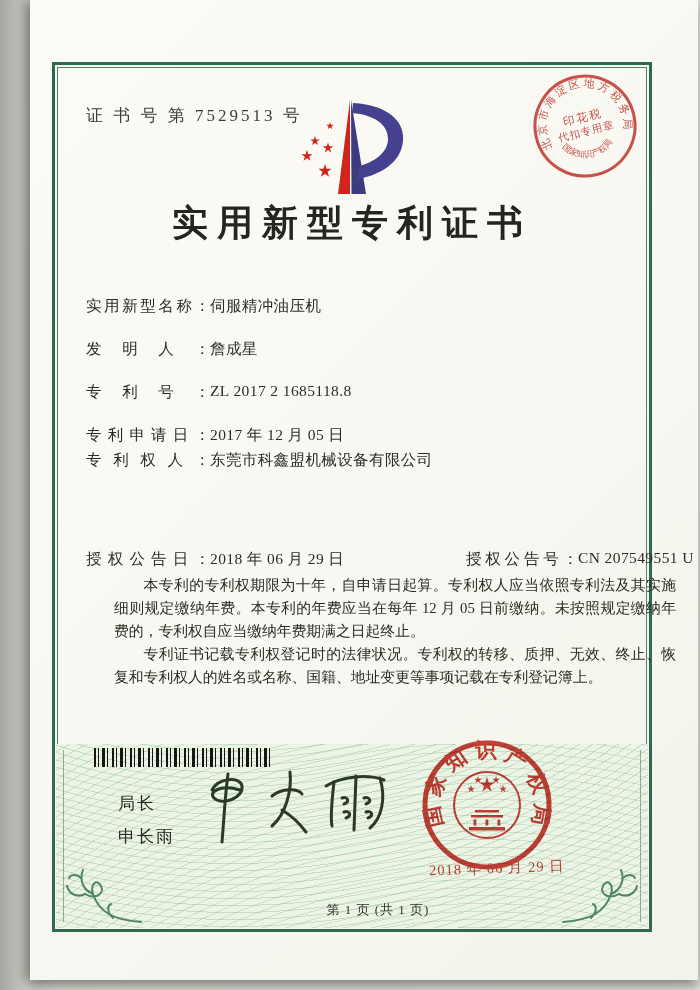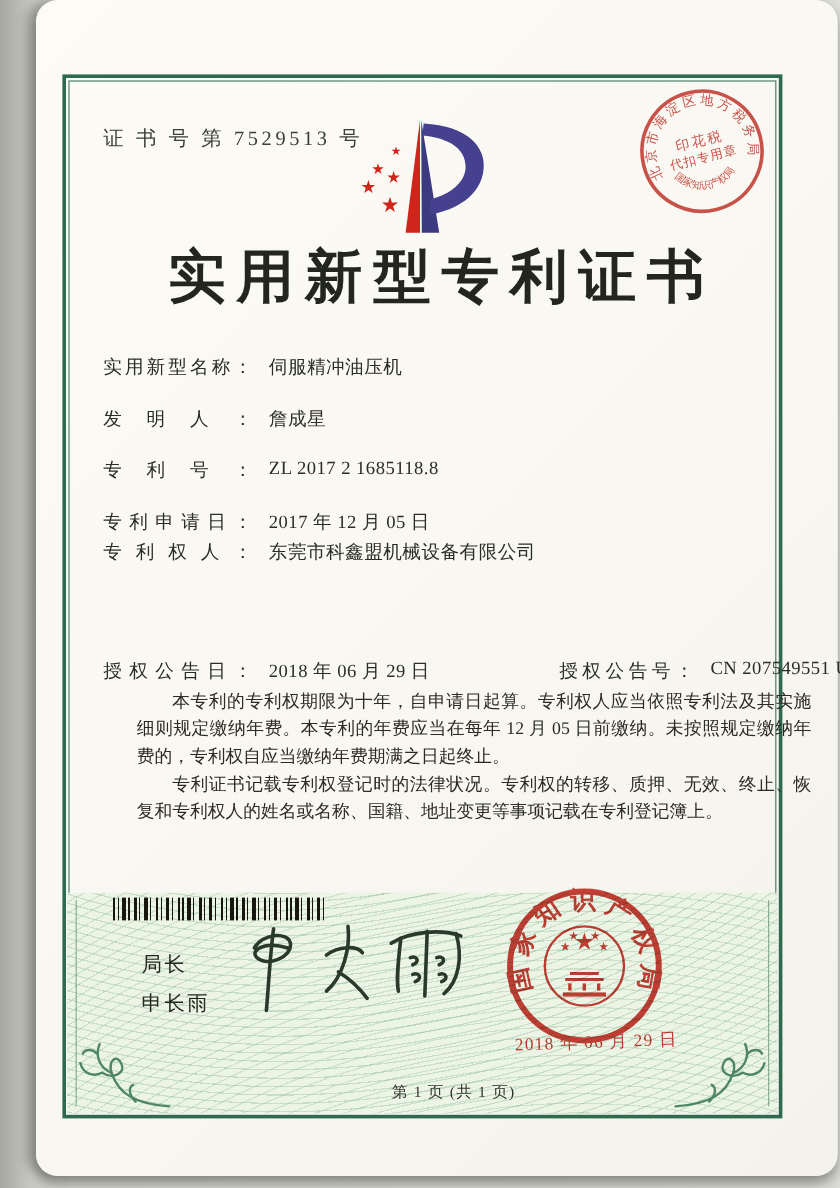--- a/index.html
+++ b/index.html
@@ -5,31 +5,30 @@
   html,body{margin:0;padding:0;}
   body{
     width:700px;height:990px;position:relative;overflow:hidden;
     background:linear-gradient(90deg,#a6a6a0 0,#c9c9c3 26px,#d9d9d3 60px,#dedfd8 100%);
     font-family:"Liberation Serif","DejaVu Serif",serif;
   }
   .paper{
     position:absolute;left:30px;top:0;right:2px;bottom:10px;
     background:linear-gradient(135deg,#fcfbf5 0%,#f8f7f1 55%,#f3f2eb 100%);
     box-shadow:-7px 0 9px rgba(70,70,64,.38),0 7px 10px rgba(70,70,64,.42);
-    border-radius:18px;
   }
   .frame{position:absolute;left:22px;top:62px;width:594px;height:864px;border:3px solid #2f6a4e;}
   .frame-inner{position:absolute;inset:2px;border:1px solid #4d8166;}
   .abs{position:absolute;}
   .cert-no{left:56px;top:104px;font-size:17px;letter-spacing:3px;color:#3d3d37;}
-  .title{left:22px;top:199px;width:600px;text-align:center;font-size:48px;font-weight:700;
-         letter-spacing:9px;color:#22261f;margin-left:16px;}
+  .title{left:22px;top:199px;width:600px;text-align:center;font-size:36px;font-weight:700;
+         letter-spacing:9px;color:#22261f;}
   .row{position:absolute;left:56px;font-size:15.5px;color:#2c2c26;white-space:nowrap;}
   .lbl{display:inline-block;width:124px;text-align:justify;text-align-last:justify;vertical-align:top;}
-  .val{margin-left:14px;letter-spacing:.4px;}
+  .val{margin-left:0;letter-spacing:.4px;}
   .addr-val{display:inline-block;line-height:22px;white-space:normal;width:400px;vertical-align:top;}
   .pair2{position:absolute;left:380px;top:0;white-space:nowrap;}
   .pair2 .lbl{width:112px;}
   .bodytext{position:absolute;left:84px;top:574px;width:562px;font-size:14.8px;line-height:23px;
             color:#2b2b24;text-align:justify;}
   .bodytext p{margin:0;text-indent:2em;}
   .panel{position:absolute;left:1px;right:1px;bottom:1px;height:184px;
     background-color:#ecf4e6;
     background-image:
       repeating-radial-gradient(circle at 30% -560px, rgba(122,174,134,.32) 0 1px, rgba(0,0,0,0) 1px 7px),

